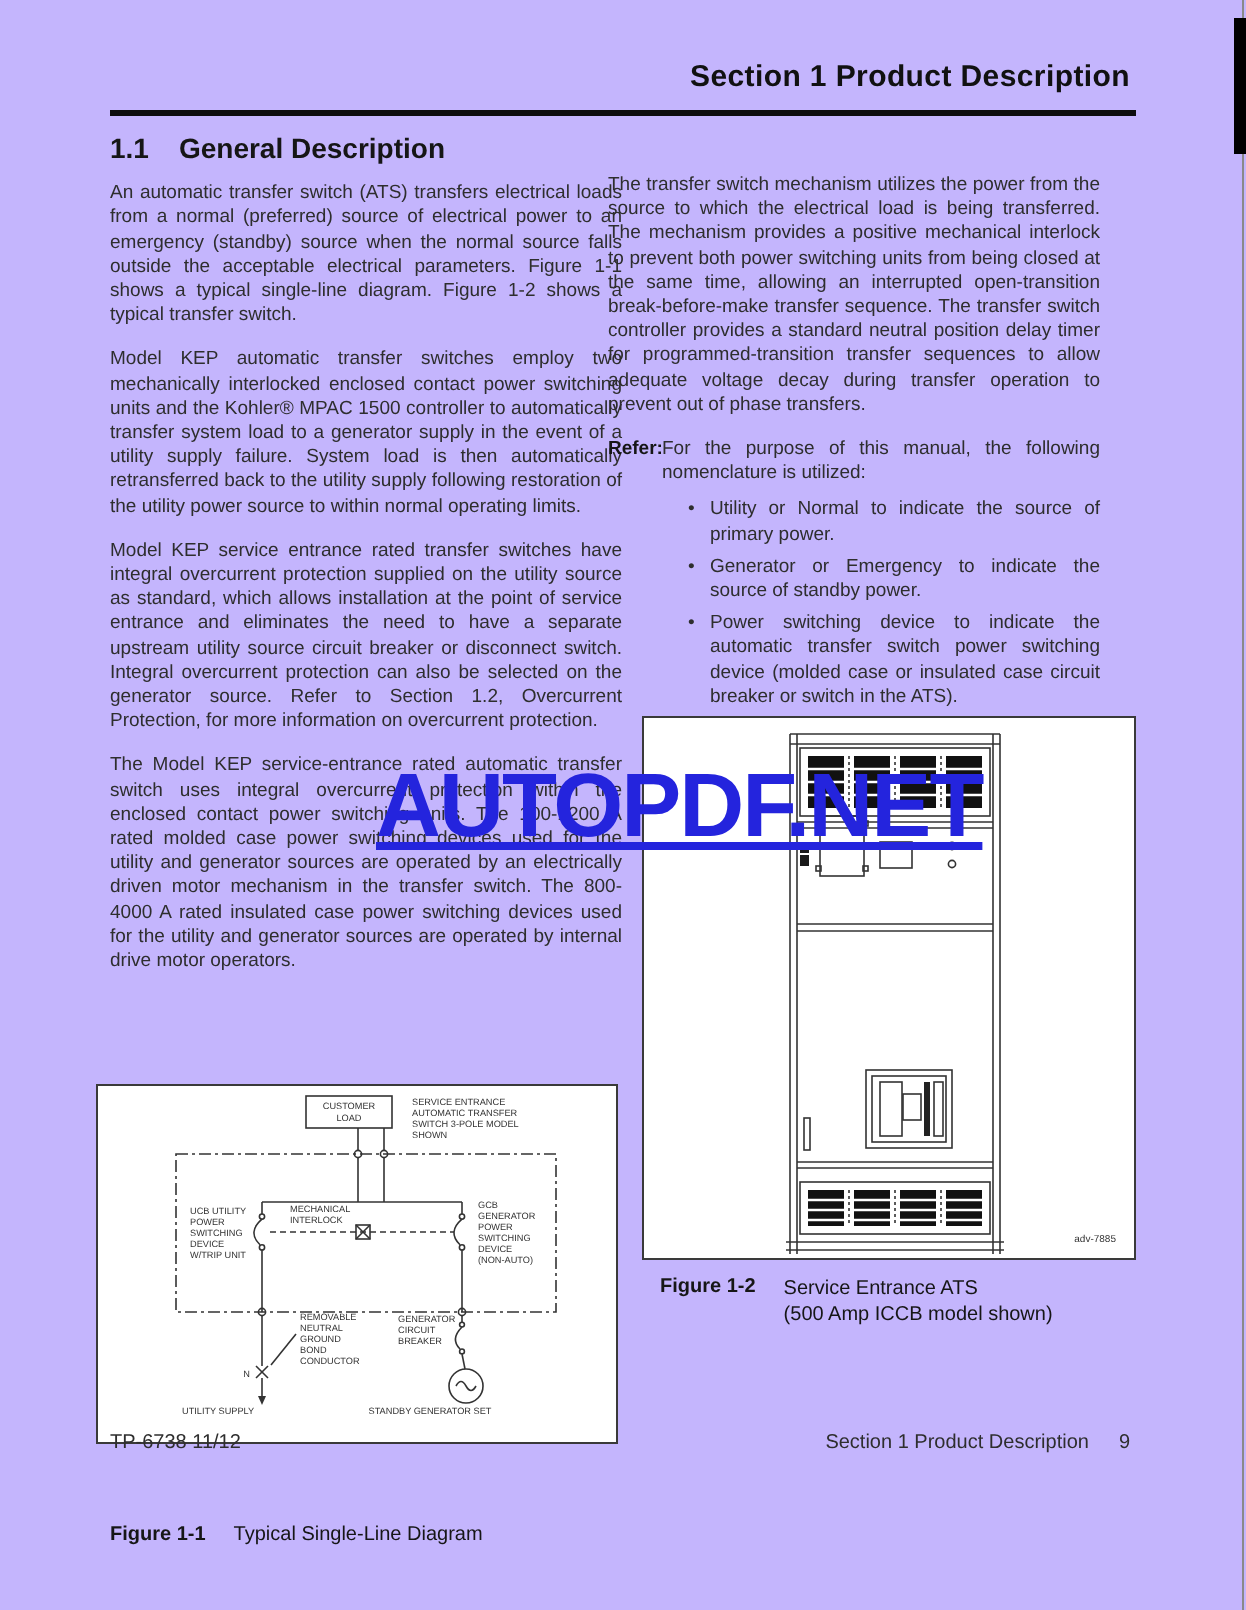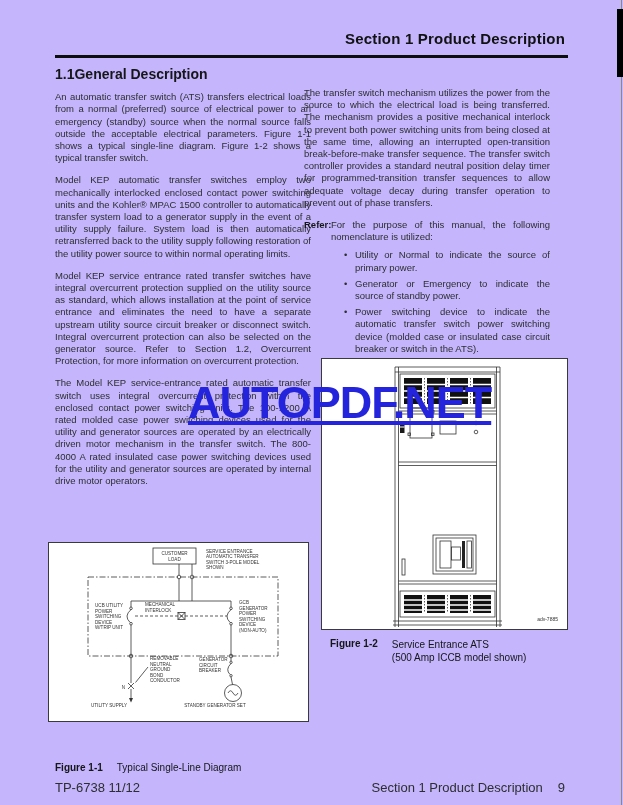--- a/index.html
+++ b/index.html
@@ -9,42 +9,42 @@
   .section-tab{position:absolute;top:9px;right:0;width:6px;height:68px;background:#000;}
   .header-title{position:absolute;top:30px;right:58px;font-size:15px;font-weight:bold;color:#111;
                 letter-spacing:0.2px;}
   .rule{position:absolute;left:55px;top:55px;width:513px;height:3px;background:#0d0d0d;}
 
   .col{position:absolute;text-align:justify;font-size:9.5px;line-height:12.2px;color:#2e2e2e;}
   .col-left{left:55px;top:68px;width:256px;}
   .col-right{left:304px;top:64px;width:246px;margin-top:23px;}
   .col p{margin:0 0 10px 0;}
   h2.sec{font-size:14px;font-weight:bold;color:#161616;margin:0 0 11px 0;text-align:left;}
-  h2.sec .num{}
+  h2.sec .num{margin-right:15px;}
 
   .note{position:relative;padding-left:27px;margin:2px 0 6px 0;}
   .note .note-label{position:absolute;left:0;top:0;font-weight:bold;color:#161616;}
   ul.note-bullets{list-style:none;margin:0;padding:0 0 0 40px;}
   ul.note-bullets li{position:relative;padding-left:11px;margin-bottom:4px;}
   ul.note-bullets li .dot{position:absolute;left:0;top:0;}
 
   .figure-box{position:absolute;background:#fff;border:1px solid #3a3a3a;}
   .fig1-box{left:48px;top:542px;width:259px;height:178px;}
   .fig2-box{left:321px;top:358px;width:245px;height:270px;}
   .fig-caption{position:absolute;display:flex;font-size:10px;color:#161616;text-align:left;}
   .fig-caption .lbl{font-weight:bold;margin-right:14px;white-space:nowrap;}
   .cap1{left:55px;top:762px;}
   .cap2{left:330px;top:638px;}
   .cap-lines div{line-height:13px;}
 
   .watermark{position:absolute;left:188px;top:377px;font-size:45px;font-weight:bold;
              letter-spacing:-1px;color:#2424dd;white-space:nowrap;z-index:5;text-decoration:underline;}
 
-  .footer{position:absolute;left:55px;right:58px;top:780px;display:flex;
-          justify-content:space-between;font-size:13px;color:#2e2e2e;}
+  .footer{position:absolute;left:55px;right:58px;top:716px;display:flex;
+          justify-content:space-between;font-size:10px;color:#2e2e2e;}
   .footer .right{display:flex;gap:15px;}
 
   svg text{font-family:"Liberation Sans",sans-serif;fill:#333;}
   svg .s{stroke:#333;stroke-width:0.8;fill:none;}
 </style>
 </head>
 <body>
 
 <div class="page">
 

